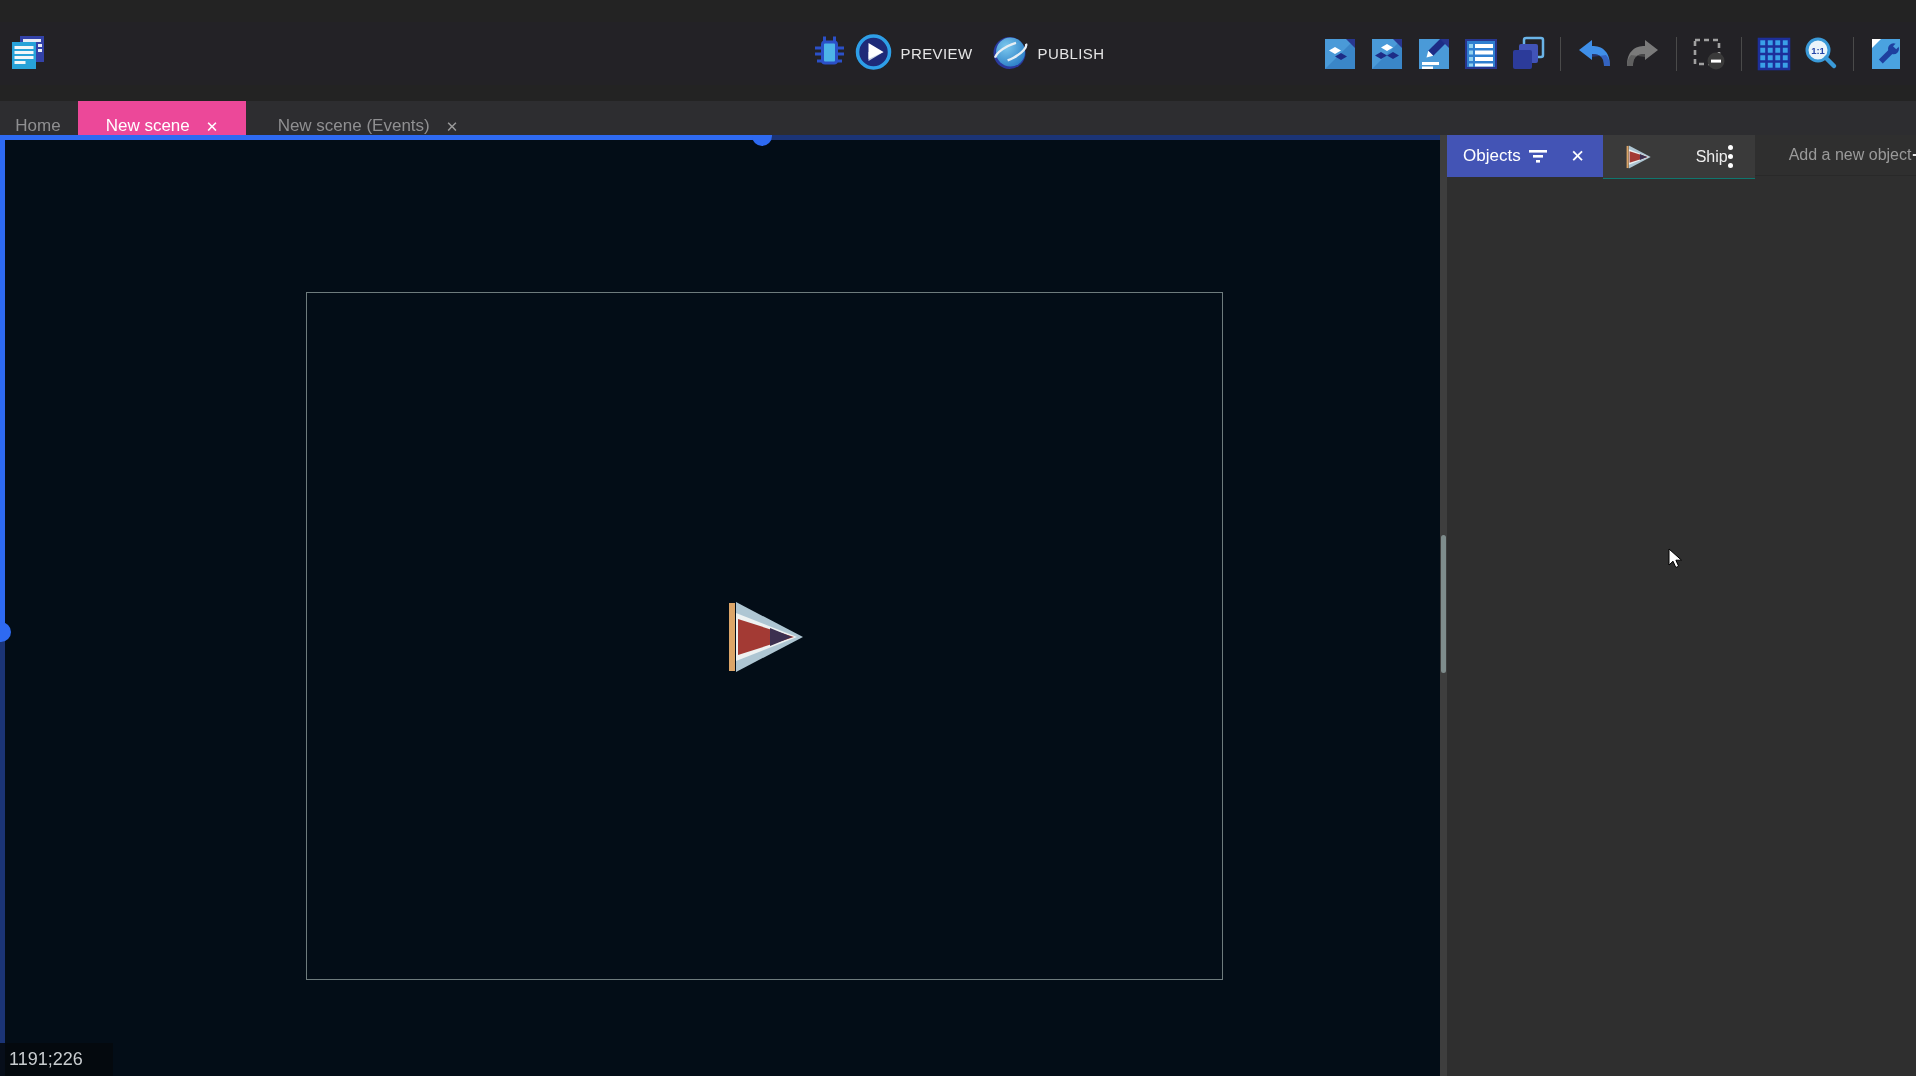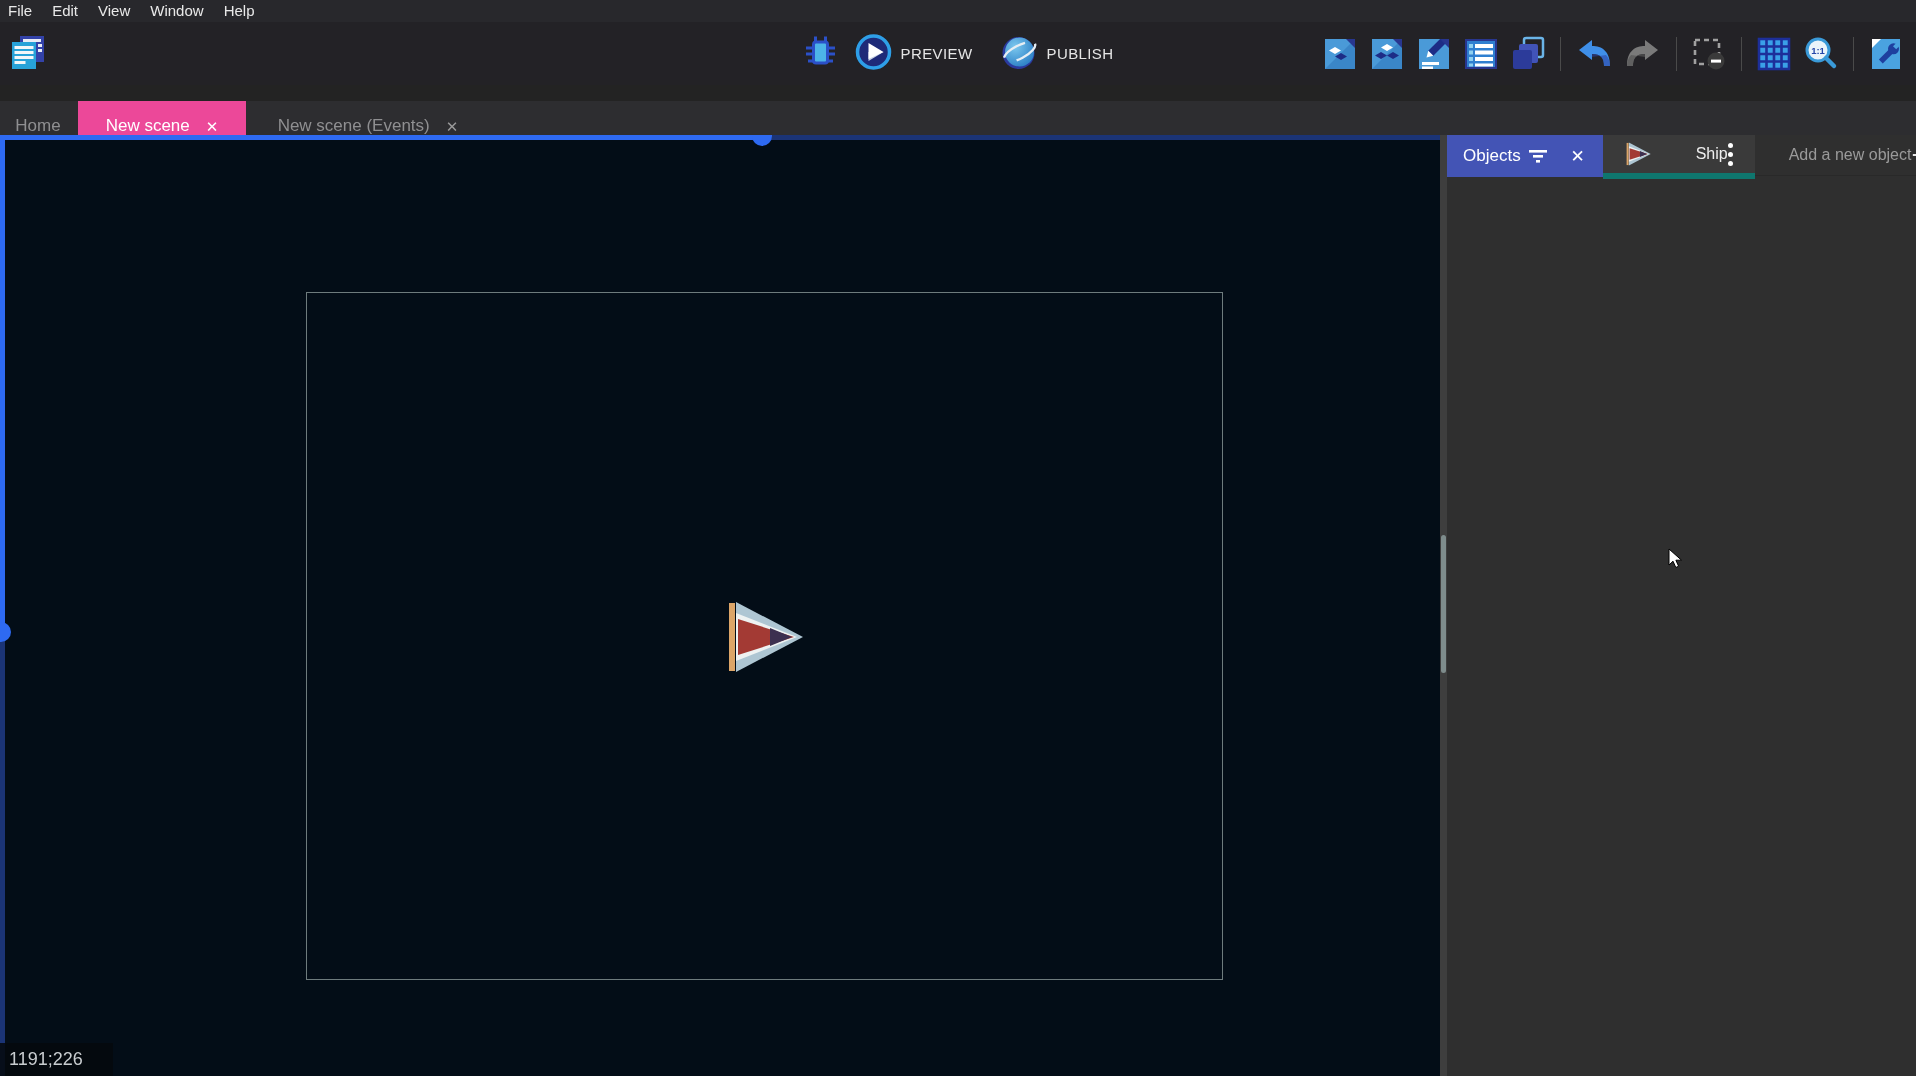--- a/index.html
+++ b/index.html
@@ -10,21 +10,21 @@
   
   .menubar { position:absolute; left:0; top:0; width:100%; height:22px;
              background:#28282c; display:flex; align-items:center; }
   .menu-item { padding:0 10px; font-size:15px; color:#e9e9e9; line-height:22px; cursor:default; }
   .menu-item:first-child { padding-left:8px; }
 
   
   .toolbar { position:absolute; left:0; top:22px; width:100%; height:63px; background:#232226; }
   .tb-left { position:absolute; left:8px; top:11px; }
   .tb-center { position:absolute; left:50%; top:0; height:63px; transform:translateX(-50%);
-               display:flex; align-items:center; gap:16px; }
+               display:flex; align-items:center; gap:7px; }
   .tb-btn { display:flex; align-items:center; gap:8px; cursor:pointer; }
   .tb-label { font-size:15px; color:#e5e5e5; letter-spacing:.4px; }
   .tb-right { position:absolute; right:12px; top:0; height:63px; display:flex; align-items:center; gap:11px; }
   .tb-sep { width:1px; height:34px; background:#4a4a4a; margin:0 3px; }
   .icon-btn { display:flex; align-items:center; justify-content:flex-start; cursor:pointer; }
 
   
   .tabbar { position:absolute; left:0; top:101px; width:100%; height:50px; background:#2d2d30;
             display:flex; align-items:stretch; }
   .tab { display:flex; align-items:center; justify-content:center; gap:16px;
@@ -59,21 +59,21 @@
                      background:#7e8c8c; border-radius:3px; cursor:col-resize; }
 
   
   .objects-panel { position:absolute; left:1447px; top:135px; right:0; bottom:0;
                    background:#2f2f2f; display:flex; flex-direction:row; }
   .panel-header { height:42px; background:#4354b5; display:flex; align-items:center; flex:0 0 auto; }
   .panel-title { color:#ffffff; font-size:17px; margin-left:16px; flex:1; }
   .panel-hicon { width:34px; height:34px; display:flex; align-items:center; justify-content:center;
                  cursor:pointer; margin-right:6px; }
   .panel-close { color:#ffffff; font-size:17px; }
-  .object-row { height:44px; background:#3a3a3a; border-bottom:6px solid #0f766e;
+  .object-row { height:44px; background:#3a3a3a; border-bottom:1px solid #0f766e;
                 display:flex; align-items:center; cursor:pointer; flex:0 0 auto; }
   .object-thumb { width:28px; height:28px; margin-left:21px; }
   .object-name { color:#eeeeee; font-size:16px; margin-left:44px; flex:1; }
   .dots { display:flex; flex-direction:column; gap:4px; margin-right:22px; cursor:pointer; }
   .dots i { width:5px; height:5px; border-radius:50%; background:#ffffff; }
   .add-row { height:41px; background:#2f2f2f; border-bottom:1px solid #292929;
              display:flex; align-items:center; cursor:pointer; flex:0 0 auto; }
   .add-label { flex:1; text-align:center; color:#9a9a9a; font-size:16px; padding-left:34px; }
   .add-plus { color:#e8e8e8; font-size:28px; font-weight:300; margin-right:16px; line-height:1; }
   .panel-space { flex:1 1 auto; }
@@ -102,27 +102,20 @@
     </symbol>
     <radialGradient id="sphereGrad" cx="35%" cy="32%" r="75%">
       <stop offset="0%" stop-color="#7cc8ee"></stop>
         <stop offset="100%" stop-color="#2b7fc6"></stop>
     </radialGradient>
   </defs>
 </svg>
 
 <div class="app">
 
-  <div class="menubar">
-    <span class="menu-item">File</span>
-    <span class="menu-item">Edit</span>
-    <span class="menu-item">View</span>
-    <span class="menu-item">Window</span>
-    <span class="menu-item">Help</span>
-  </div>
 
   <div class="toolbar">
     <div class="tb-left icon-btn">
       <span>
         <svg width="40" height="40" viewBox="0 0 40 40">
           <rect x="12" y="3" width="24" height="26" fill="#3342a8"></rect>
           <rect x="15" y="6" width="18" height="3" fill="#e8ecf5"></rect>
           <rect x="30" y="11" width="4" height="3" fill="#e8ecf5"></rect>
           <rect x="30" y="16" width="4" height="3" fill="#e8ecf5"></rect>
           <rect x="4" y="9" width="24" height="27" fill="#27a2d8"></rect>

